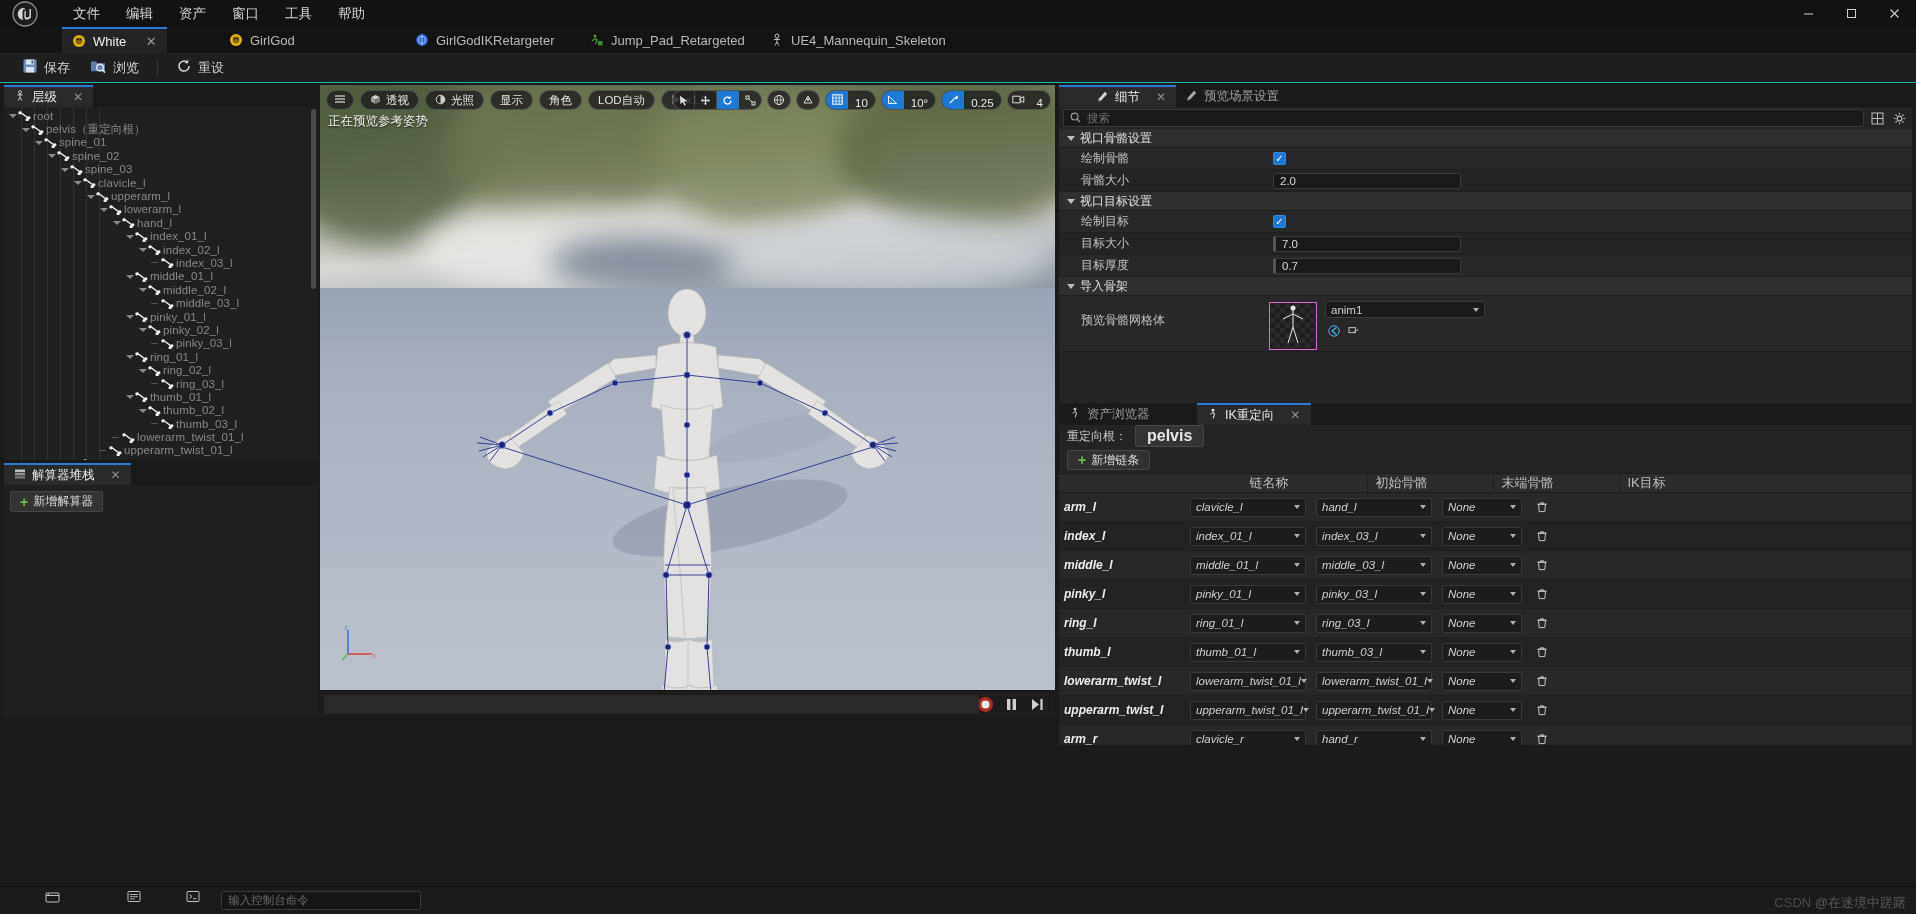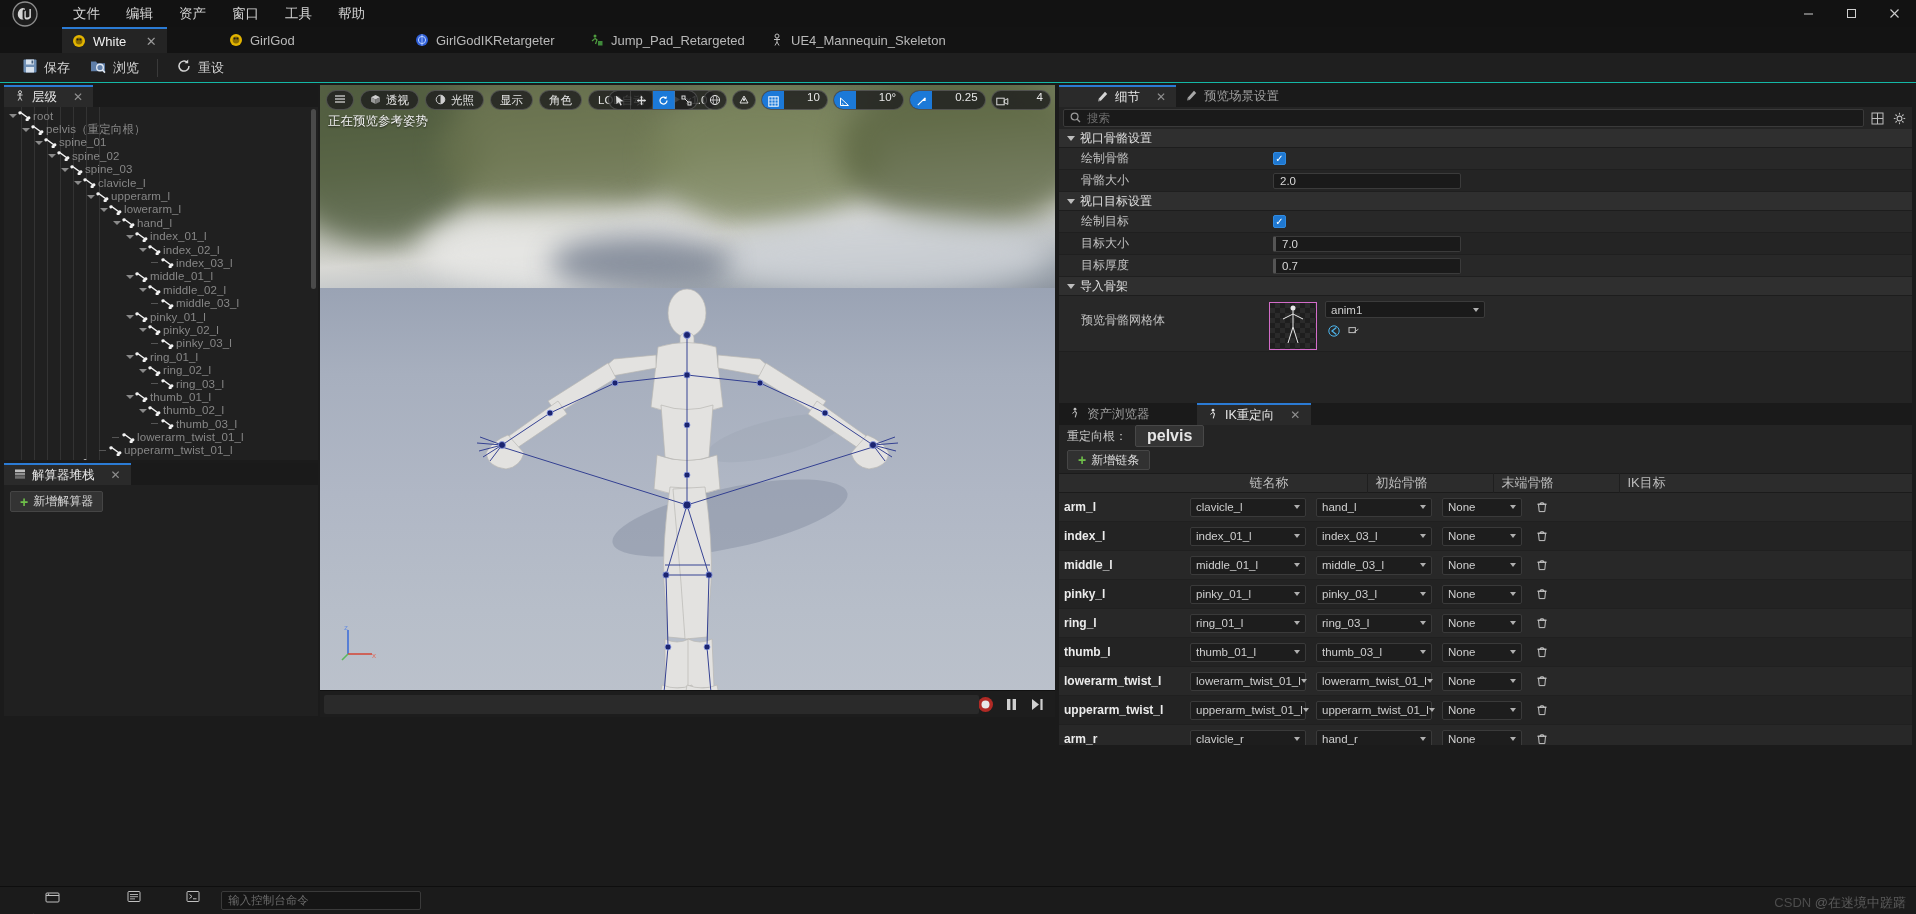--- a/index.html
+++ b/index.html
@@ -144,22 +144,22 @@
     display: flex; align-items: center; background: rgba(30,30,30,.82);
     border: 1px solid rgba(120,120,120,.5); border-radius: 10px; overflow: hidden; height: 20px;
   }
   .vgb {
     width: 22px; height: 20px; display: flex; align-items: center; justify-content: center;
     color: #dcdcdc; font-size: 11px; border-right: 1px solid rgba(120,120,120,.35);
   }
   .vgb:last-child { border-right: none; }
   .vgb.sel { background: #1c79d8; color: #fff; }
   .vpill {
-    display: flex; align-items: flex-start; height: 20px; background: rgba(30,30,30,.82);
-    border: 1px solid rgba(120,120,120,.5); border-radius: 10px; overflow: hidden; gap: 16px;
+    display: flex; align-items: flex-end; height: 20px; background: rgba(30,30,30,.82);
+    border: 1px solid rgba(120,120,120,.5); border-radius: 10px; overflow: hidden;
   }
   .vpill .ic { width: 22px; height: 20px; display: flex; align-items: center; justify-content: center; background: #1c79d8; color: #fff; }
   .vpill .vl { padding: 0 7px; font-size: 11.5px; color: #e8e8e8; }
   .axis-gizmo { position: absolute; left: 20px; bottom: 55px; width: 40px; height: 40px; }
 
   
   .playerbar {
     position: absolute; left: 320px; top: 690px; width: 735px; height: 27px;
     background: #1d1d1d; display: flex; align-items: center; justify-content: flex-end;
     gap: 2px; padding-right: 6px; border-top: 1px solid #111;
@@ -227,21 +227,21 @@
     margin: 3px 0 3px 8px;
   }
   .tbl-head {
     height: 20px; display: flex; align-items: center; background: #2c2c2c;
     border-top: 1px solid #1b1b1b; border-bottom: 1px solid #1b1b1b; font-size: 13px; color: #bdbdbd; justify-content: center;
   }
   .th { padding-left: 8px; border-right: 1px solid #1f1f1f; height: 20px; display: flex; align-items: center; }
   .tbl-body { height: 252px; overflow: hidden; }
   .tr { height: 29px; display: flex; align-items: center; border-bottom: 1px solid #202020; background: #282828; }
   .tr.alt { background: #232323; }
-  .td { display: flex; align-items: center; height: 29px; padding: 0 5px; }
+  .td { display: flex; align-items: center; height: 29px; padding: 0 5px; font-style: italic; }
   .chain-name { font-size: 12px; color: #ececec; font-weight: bold; }
   .cell-combo {
     width: 100%; height: 19px; background: #1d1d1d; border: 1px solid #3a3a3a; border-radius: 2px;
     display: flex; align-items: center; justify-content: space-between; padding: 0 5px;
     font-size: 11.5px; color: #cfcfcf;
   }
   .trash { width: 20px; height: 19px; display: flex; align-items: center; justify-content: center; color: #b5b5b5; }
 
   
   .statusbar {

